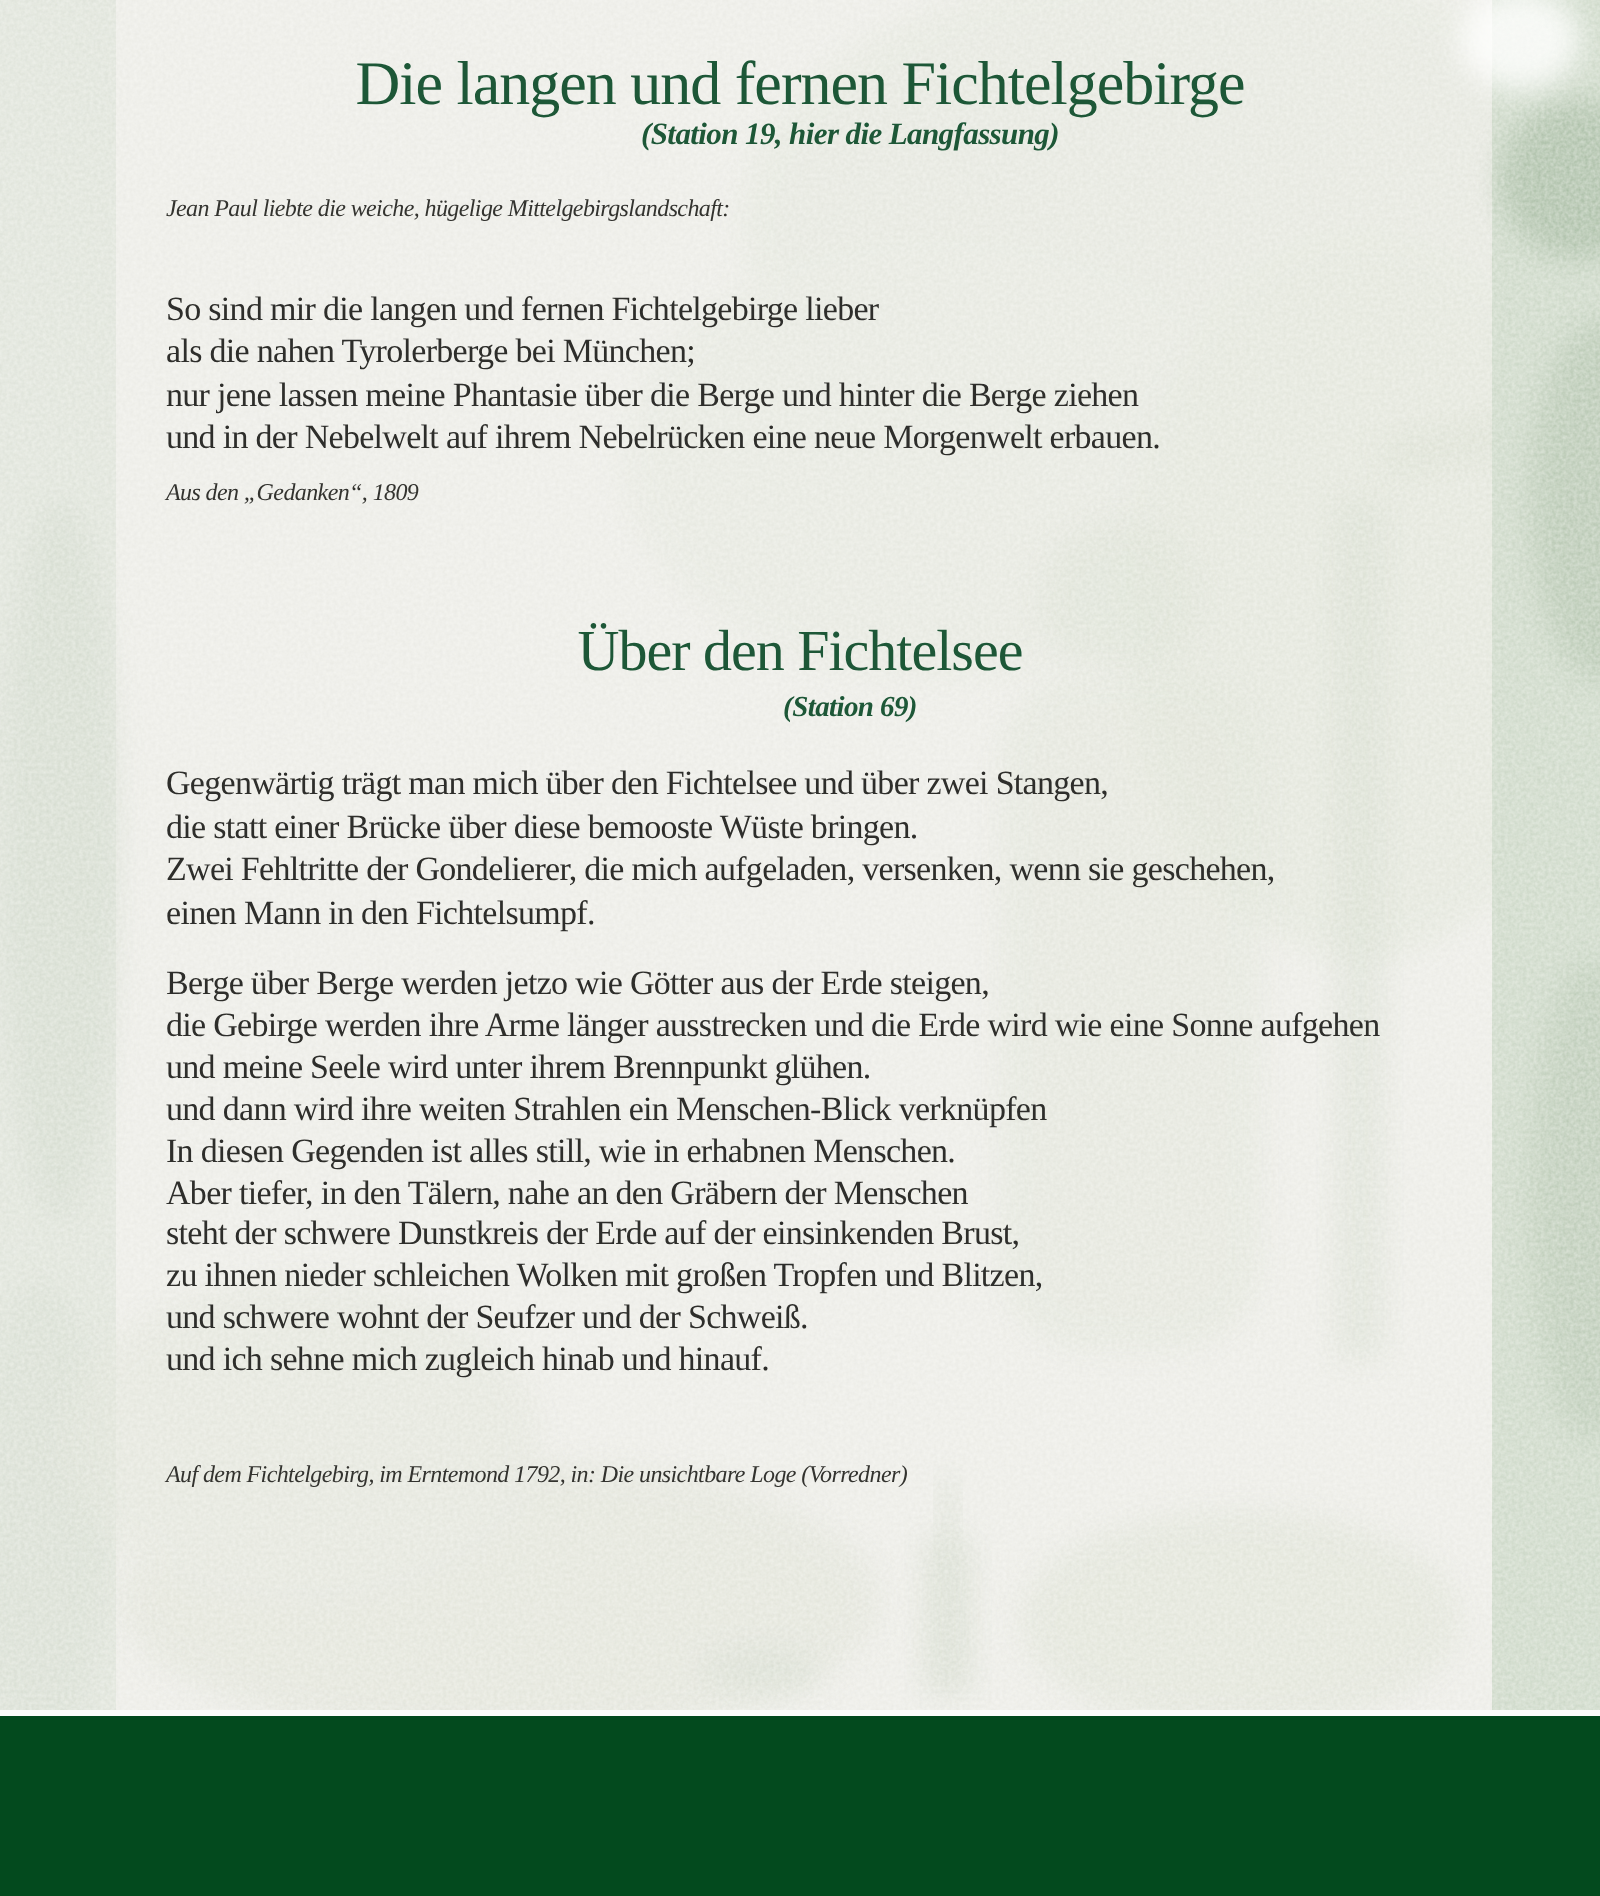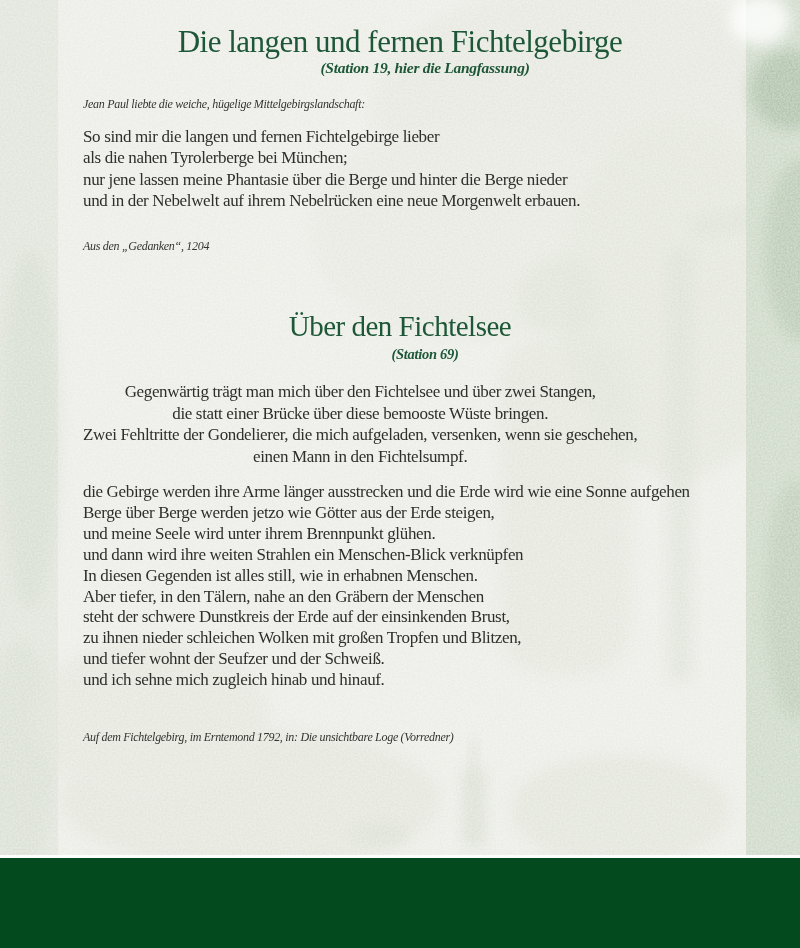--- a/index.html
+++ b/index.html
@@ -39,23 +39,23 @@
     font-style:italic;font-size:12px;color:#33332f;
     letter-spacing:-0.3px;white-space:nowrap;
   }
   .intro{top:97px;}
   .source1{top:239px;}
   .source2{top:730px;}
   .stanza{position:absolute;left:83px;white-space:nowrap;}
   .stanza .line{
     font-size:17px;color:#2e2e2b;letter-spacing:-0.35px;
   }
-  .stanza1{top:126px;}
+  .stanza1{top:144px;}
   .stanza1 .line{line-height:21.4px;}
-  .stanza2{top:381px;text-align:center;}
+  .stanza2{top:381px;}
   .stanza2 .line{line-height:21.6px;}
   .stanza3{top:482px;}
   .stanza3 .line{line-height:20.9px;}
   .footer-bar{
     position:absolute;left:0;bottom:0;width:800px;height:90px;
     background:var(--footer_green,#034a1e);
     border-top:3px solid #fdfdfb;
     box-sizing:content-box;
   }
 </style>
@@ -125,46 +125,46 @@
   <div class="content">
 
     <h1 class="h1">Die langen und fernen Fichtelgebirge</h1>
     <div class="station station1">(Station 19, hier die Langfassung)</div>
 
     <div class="intro">Jean Paul liebte die weiche, hügelige Mittelgebirgslandschaft:</div>
 
     <div class="stanza stanza1">
       <div class="line">So sind mir die langen und fernen Fichtelgebirge lieber</div>
       <div class="line">als die nahen Tyrolerberge bei München;</div>
-      <div class="line">nur jene lassen meine Phantasie über die Berge und hinter die Berge nieder</div>
+      <div class="line">nur jene lassen meine Phantasie über die Berge und hinter die Berge ziehen</div>
       <div class="line">und in der Nebelwelt auf ihrem Nebelrücken eine neue Morgenwelt erbauen.</div>
     </div>
 
-    <div class="source source1">Aus den „Gedanken“, 1204</div>
+    <div class="source source1">Aus den „Gedanken“, 1809</div>
 
     <h2 class="h2">Über den Fichtelsee</h2>
     <div class="station station2">(Station 69)</div>
 
     <div class="stanza stanza2">
       <div class="line">Gegenwärtig trägt man mich über den Fichtelsee und über zwei Stangen,</div>
       <div class="line">die statt einer Brücke über diese bemooste Wüste bringen.</div>
       <div class="line">Zwei Fehltritte der Gondelierer, die mich aufgeladen, versenken, wenn sie geschehen,</div>
       <div class="line">einen Mann in den Fichtelsumpf.</div>
     </div>
 
     <div class="stanza stanza3">
+      <div class="line">Berge über Berge werden jetzo wie Götter aus der Erde steigen,</div>
       <div class="line">die Gebirge werden ihre Arme länger ausstrecken und die Erde wird wie eine Sonne aufgehen</div>
-      <div class="line">Berge über Berge werden jetzo wie Götter aus der Erde steigen,</div>
       <div class="line">und meine Seele wird unter ihrem Brennpunkt glühen.</div>
       <div class="line">und dann wird ihre weiten Strahlen ein Menschen-Blick verknüpfen</div>
       <div class="line">In diesen Gegenden ist alles still, wie in erhabnen Menschen.</div>
       <div class="line">Aber tiefer, in den Tälern, nahe an den Gräbern der Menschen</div>
       <div class="line">steht der schwere Dunstkreis der Erde auf der einsinkenden Brust,</div>
       <div class="line">zu ihnen nieder schleichen Wolken mit großen Tropfen und Blitzen,</div>
-      <div class="line">und tiefer wohnt der Seufzer und der Schweiß.</div>
+      <div class="line">und schwere wohnt der Seufzer und der Schweiß.</div>
       <div class="line">und ich sehne mich zugleich hinab und hinauf.</div>
     </div>
 
     <div class="source source2">Auf dem Fichtelgebirg, im Erntemond 1792, in: Die unsichtbare Loge (Vorredner)</div>
 
   </div>
 
   <div class="footer-bar"></div>
 </div>
 

